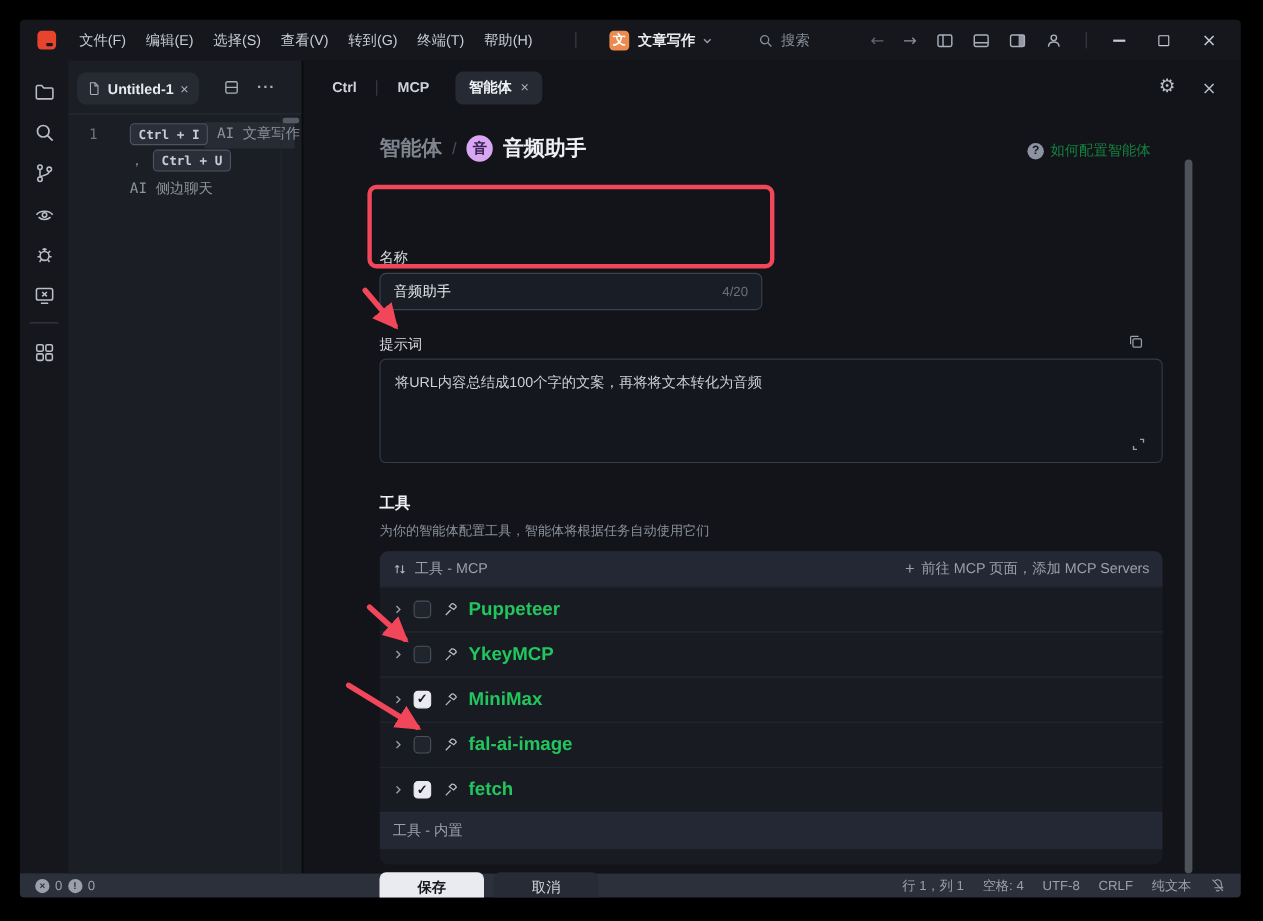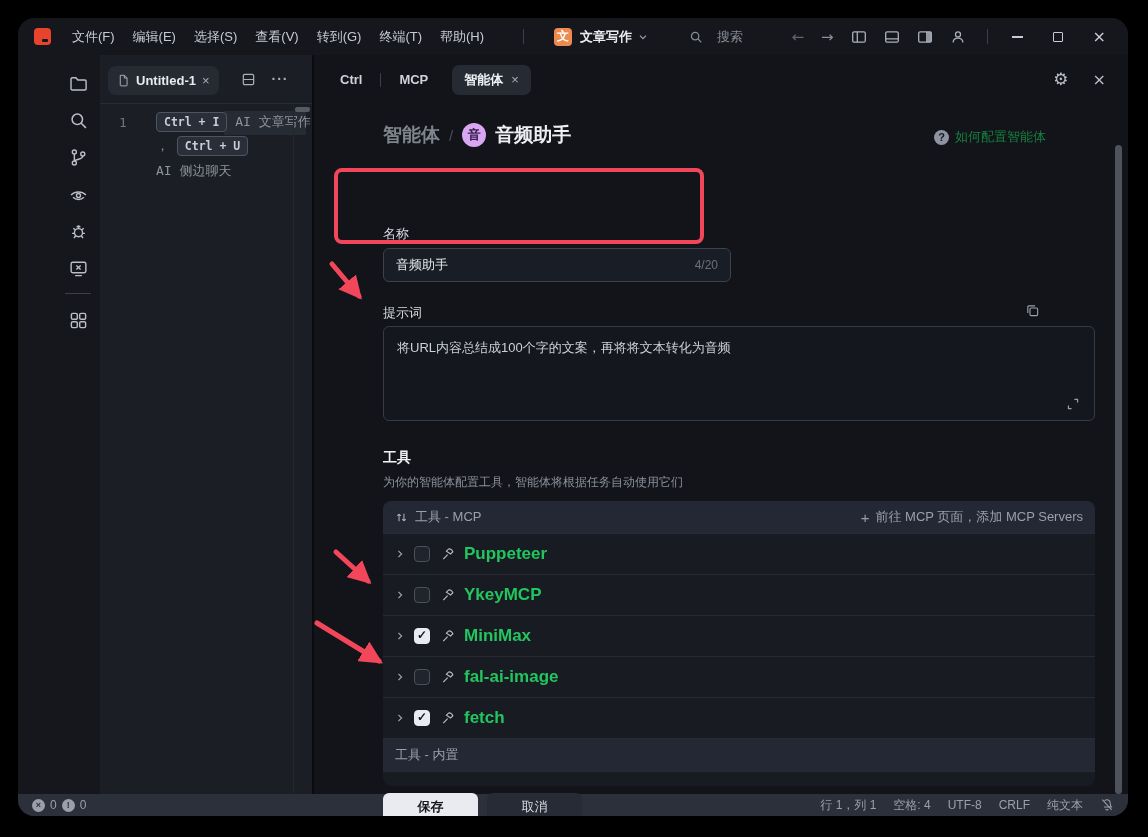--- a/index.html
+++ b/index.html
@@ -1,43 +1,43 @@
 <!DOCTYPE html>
 <html><head>
 <meta charset="utf-8">
 <style>
   * { margin:0; padding:0; box-sizing:border-box; }
   body { background:#000; }
   .app { position:relative; width:1148px; height:837px; background:#000; overflow:hidden;
          font-family:"Liberation Sans", sans-serif; -webkit-font-smoothing:antialiased; cursor:default;}
   .window { position:absolute; left:18px; top:18px; width:1110px; height:798px;
-            background:#15171c; border-radius:16px; overflow:hidden; display:flex; flex-direction:column; }
+            background:#15171c; border-radius:4px; overflow:hidden; display:flex; flex-direction:column; }
 
   
   .titlebar { height:37px; flex:none; display:flex; align-items:center; padding:0 14px 0 8px; }
   .logo { width:17px; height:17px; border-radius:4px; background:#e8432d; margin:0 12px 0 8px; position:relative; flex:none;}
   .logo::after { content:""; position:absolute; right:3px; bottom:3px; width:6px; height:3px; background:#15171c; border-radius:1px;}
   .menu-item { font-size:13px; color:#c7ccd4; padding:4px 9px; border-radius:4px; white-space:nowrap;}
   .tb-sep { width:1px; height:15px; background:#3a3f49; margin-left:30px; flex:none;}
   .ws-badge { width:18px; height:18px; border-radius:4px; background:#ed8a4e; color:#fff; font-size:12px; font-weight:bold;
               display:flex; align-items:center; justify-content:center; margin-left:30px; flex:none;}
   .ws-name { color:#e8eaee; font-size:13px; font-weight:bold; margin:0 5px 0 8px; white-space:nowrap;}
   .icon { color:#aab0ba; display:inline-flex; align-items:center; justify-content:center; }
   .icon svg { display:block; }
-  .search { display:flex; align-items:center; gap:14px; color:#878d97; font-size:13px; margin-left:40px;}
+  .search { display:flex; align-items:center; gap:7px; color:#878d97; font-size:13px; margin-left:40px;}
   .navgroup { margin-left:auto; display:flex; align-items:center; gap:17px; }
   .navarrow { font-size:15px; color:#8a8f99; font-family:"DejaVu Sans", sans-serif;}
   .navarrow.dim { color:#60656e; }
   .ctl { display:flex; align-items:center; gap:30px; margin-left:24px; padding-right:8px;}
   .ctl-min { width:11px; height:2px; background:#c7ccd4; }
   .ctl-max { width:10px; height:10px; border:1.4px solid #c7ccd4; border-radius:1px;}
   .ctl-close { font-size:16px; color:#c7ccd4; line-height:1; font-family:"DejaVu Sans", sans-serif;}
 
   
-  .main { flex:1; display:flex; min-height:0;margin-left:38px; }
+  .main { flex:1; display:flex; min-height:0; }
   .activitybar { width:44px; flex:none; display:flex; flex-direction:column; align-items:center; padding-top:10px; }
   .act { width:36px; height:37px; display:flex; align-items:center; justify-content:center; color:#b9bec7;}
   .act-div { width:26px; height:1px; background:#3a3f49; margin:6px 0 8px; }
 
   
   .editor { width:212px; flex:none; background:#1b1e25; position:relative; }
   .edtabs { height:49px; border-bottom:1px solid #262b34; display:flex; align-items:center; padding:0 8px;}
   .edtab { height:29px; margin-top:2px; background:#262a33; border-radius:8px; display:flex; align-items:center; gap:6px; padding:0 9px;}
   .edtab-title { font-size:13px; font-weight:bold; color:#e8eaee; white-space:nowrap;}
   .edtab-close { font-size:13px; color:#a9aeb8; line-height:1;}

